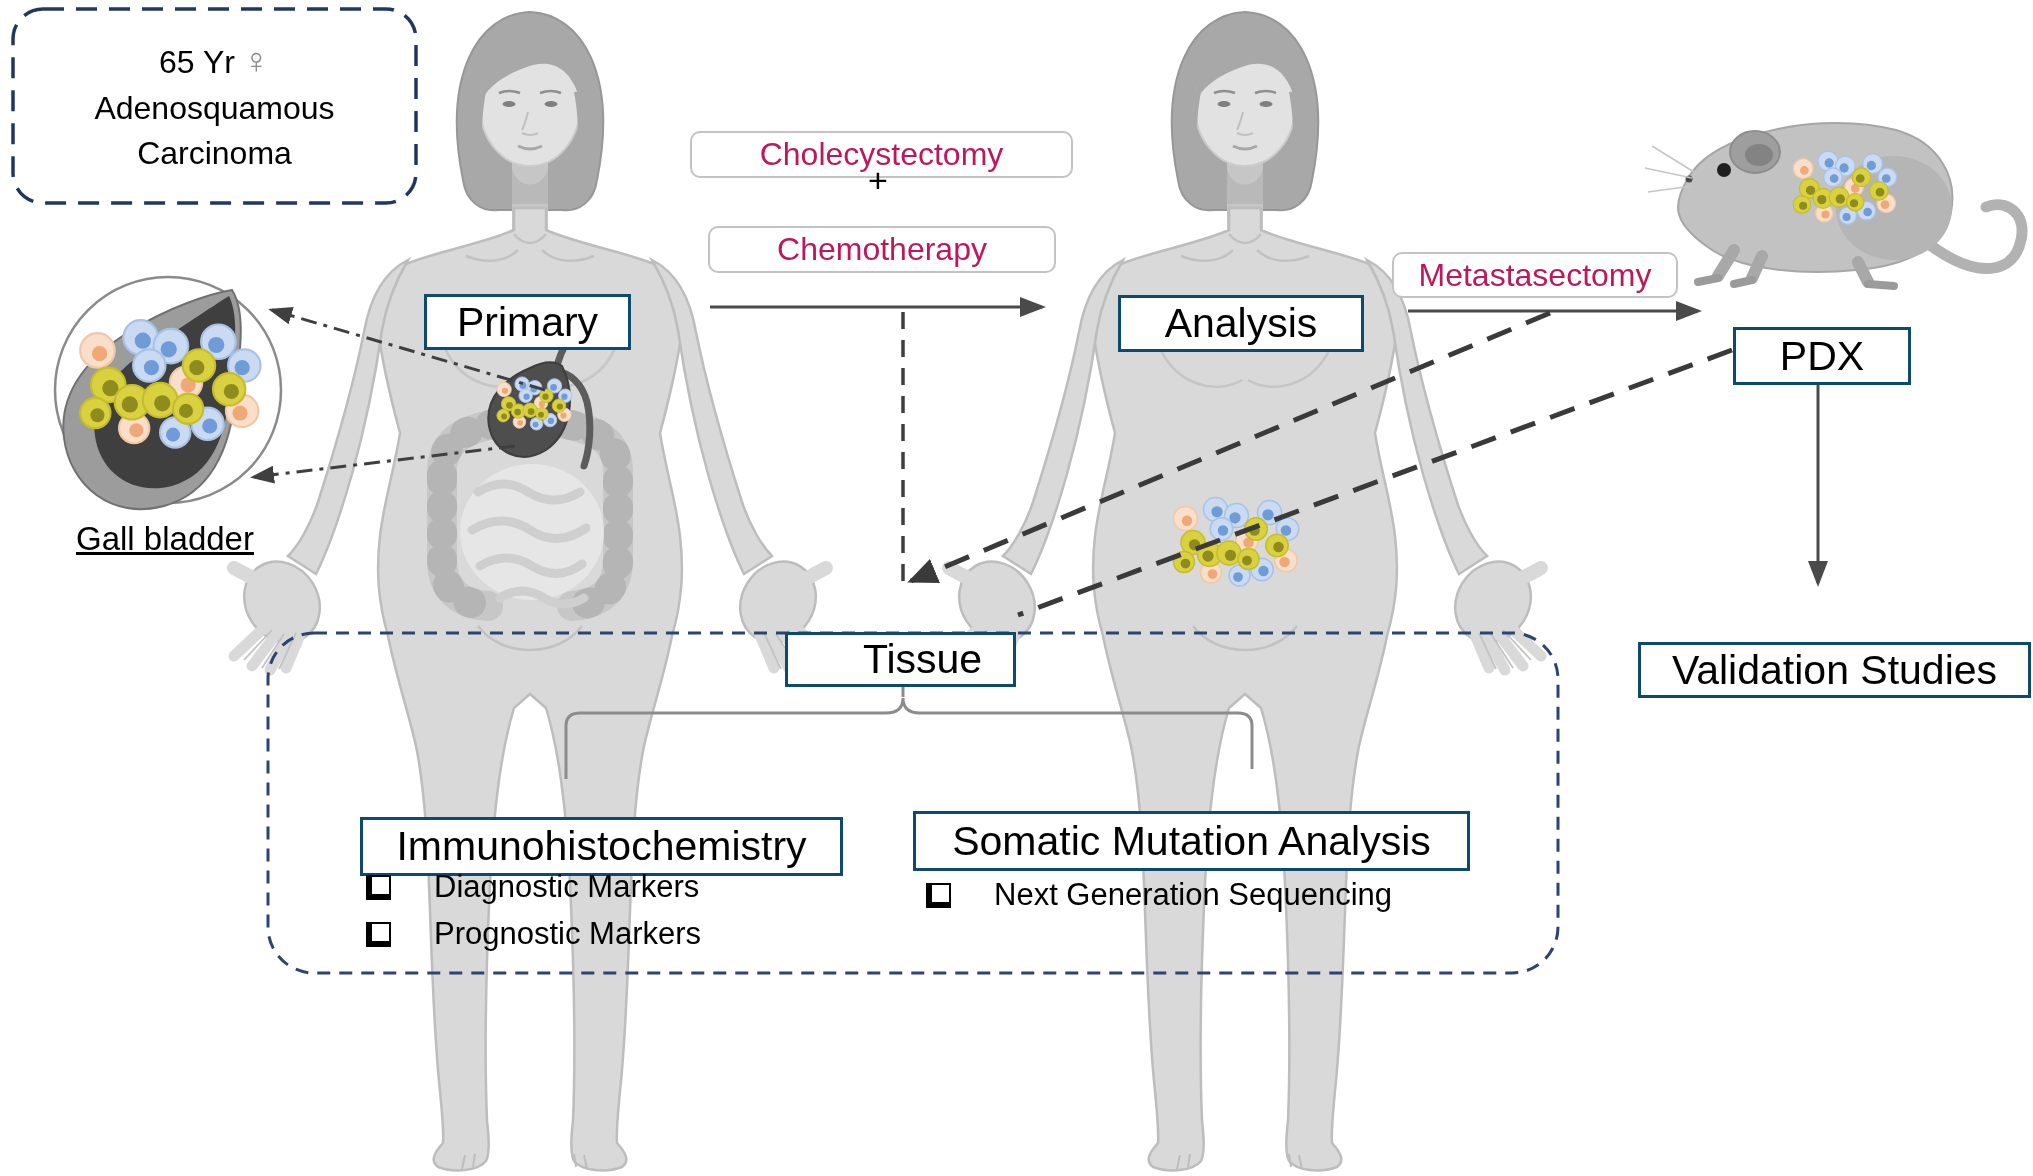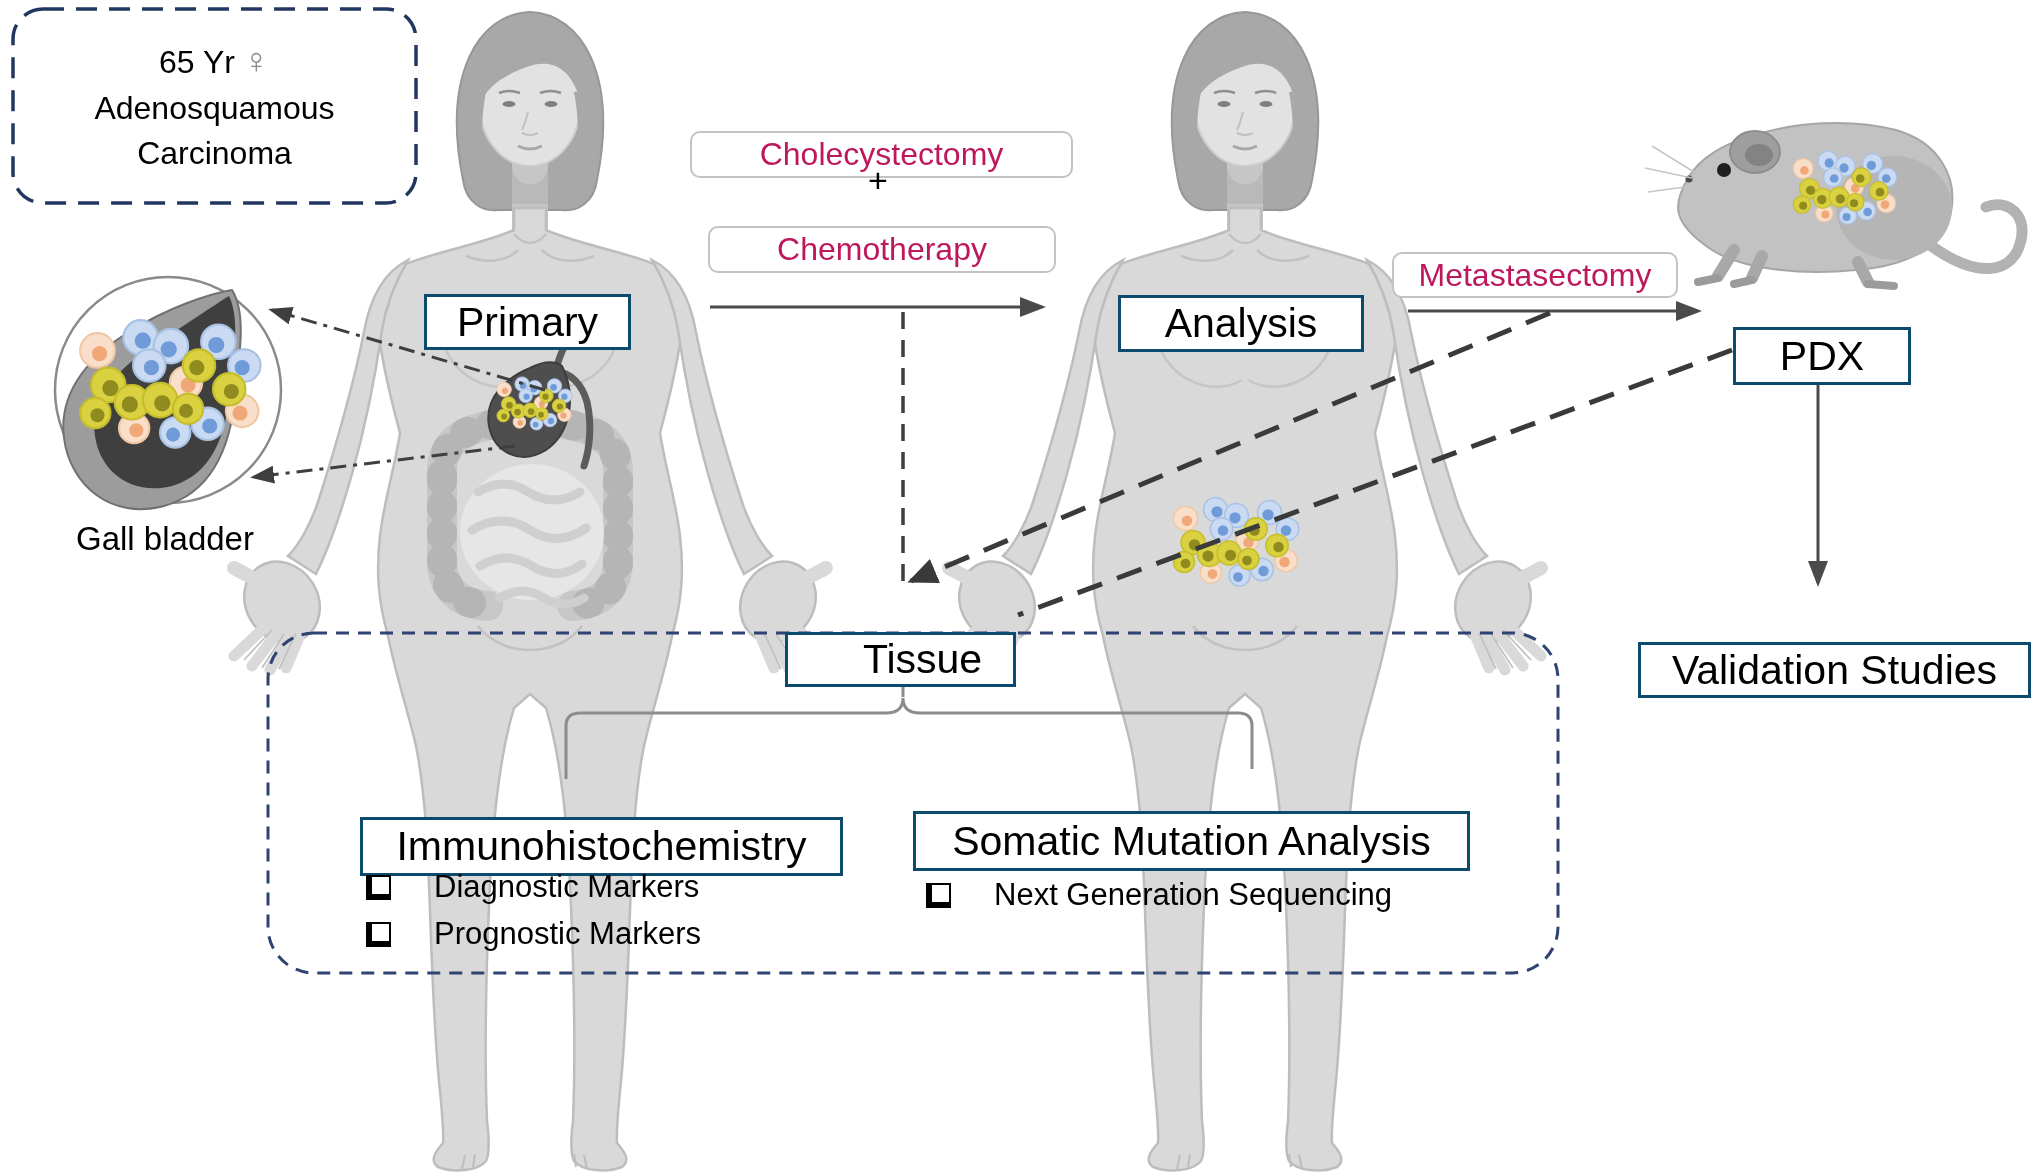--- a/index.html
+++ b/index.html
@@ -8,21 +8,21 @@
   .stage svg.art{position:absolute;left:0;top:0;z-index:0;}
   .abs{position:absolute;z-index:2;box-sizing:border-box;}
   .navy-box{background:#fff;border:3px solid #0c4a6e;display:flex;align-items:center;justify-content:center;
             font-size:41px;color:#000;margin-top:40px;}
   .gray-box{background:#fff;border:2px solid #c3c3c3;border-radius:10px;display:flex;align-items:center;
             justify-content:center;font-size:32px;color:#be185d;}
   .plus{display:flex;align-items:center;justify-content:center;font-size:34px;color:#000;}
   .patient-box{display:flex;flex-direction:column;align-items:center;justify-content:center;
                font-size:32px;line-height:1.4;text-align:center;}
   .venus{color:#8a8a8a;font-size:36px;margin-left:8px;}
-  .gall-label{font-size:33px;display:flex;align-items:center;justify-content:center;}
+  .gall-label{font-size:33px;display:flex;align-items:center;justify-content:center;text-decoration:underline;}
   .chk-row{display:flex;align-items:center;gap:43px;font-size:31px;height:38px;}
   .chk{width:21px;height:21px;border:2.5px solid #000;box-shadow:inset 4px -4px 0 0 #000;flex:0 0 auto;}
 </style>
 </head>
 <body>
 
 <div class="stage">
 
 <svg class="art" width="2033" height="1176" viewBox="0 0 2033 1176">
   <defs>

